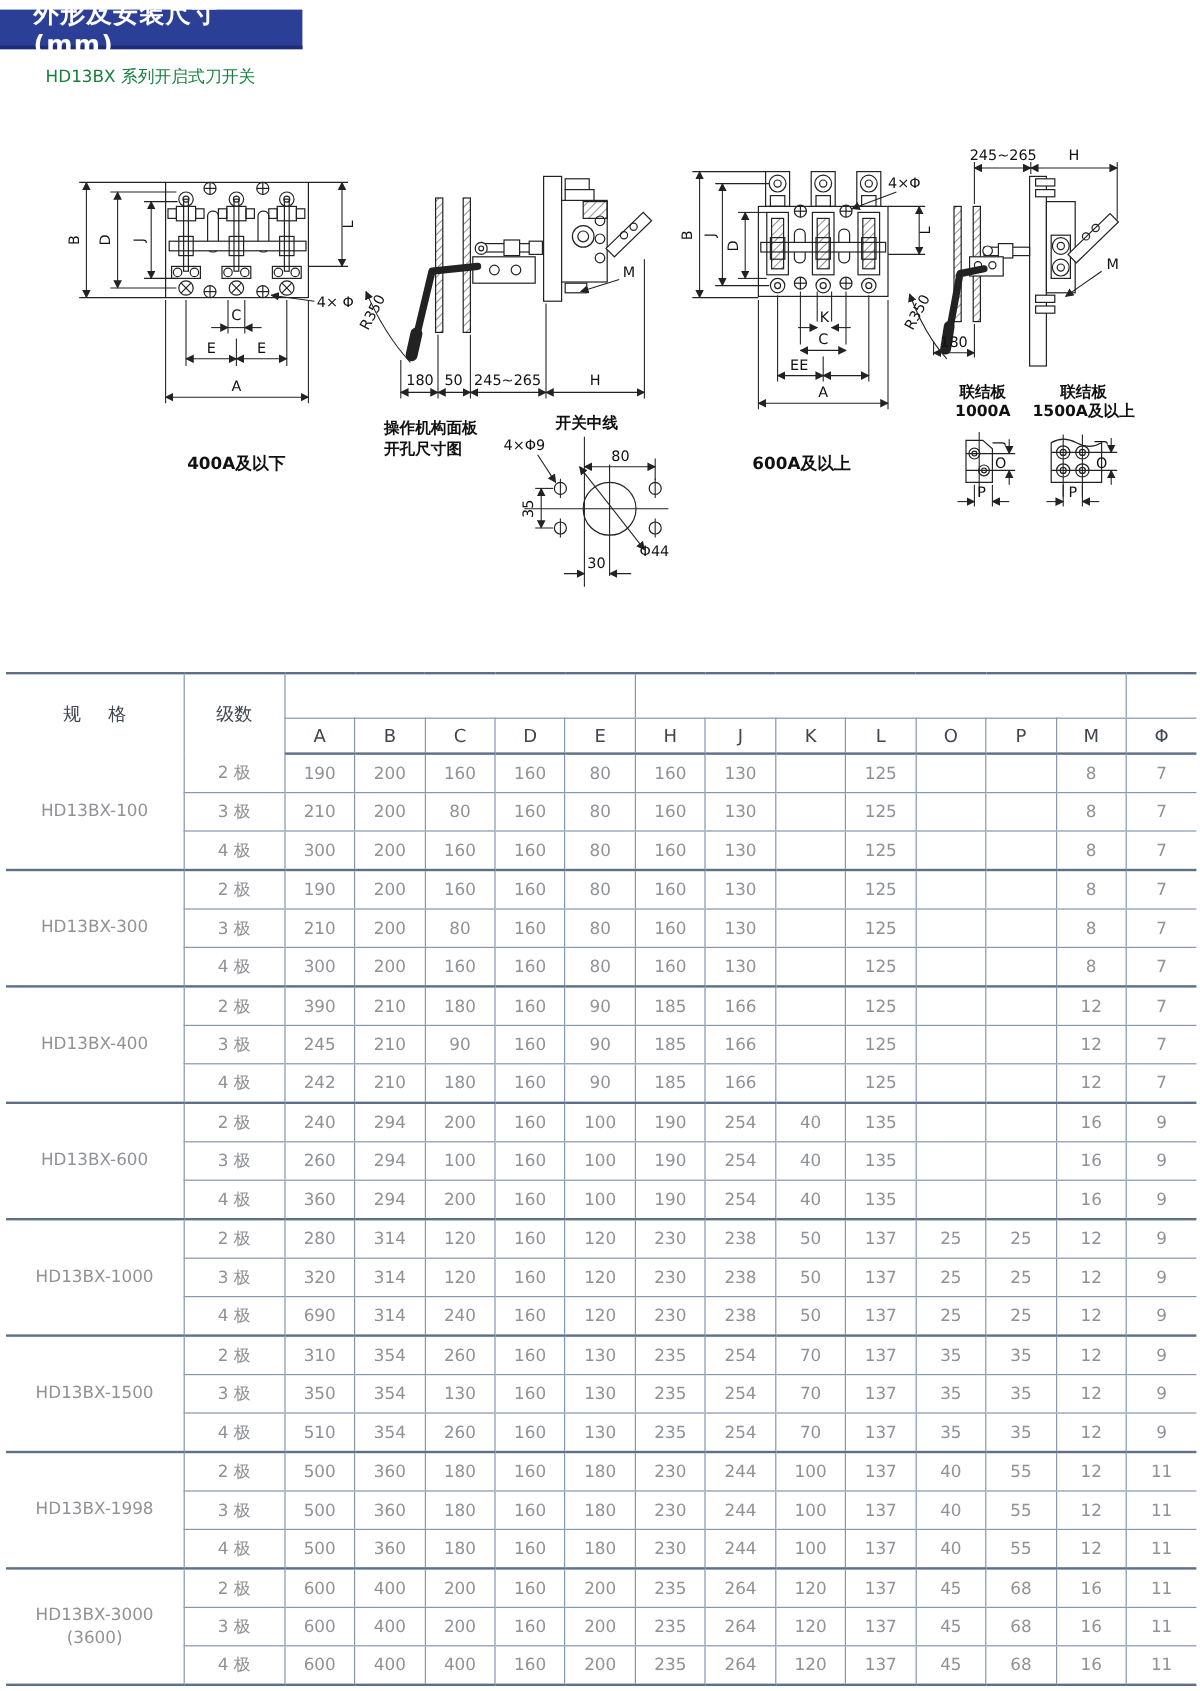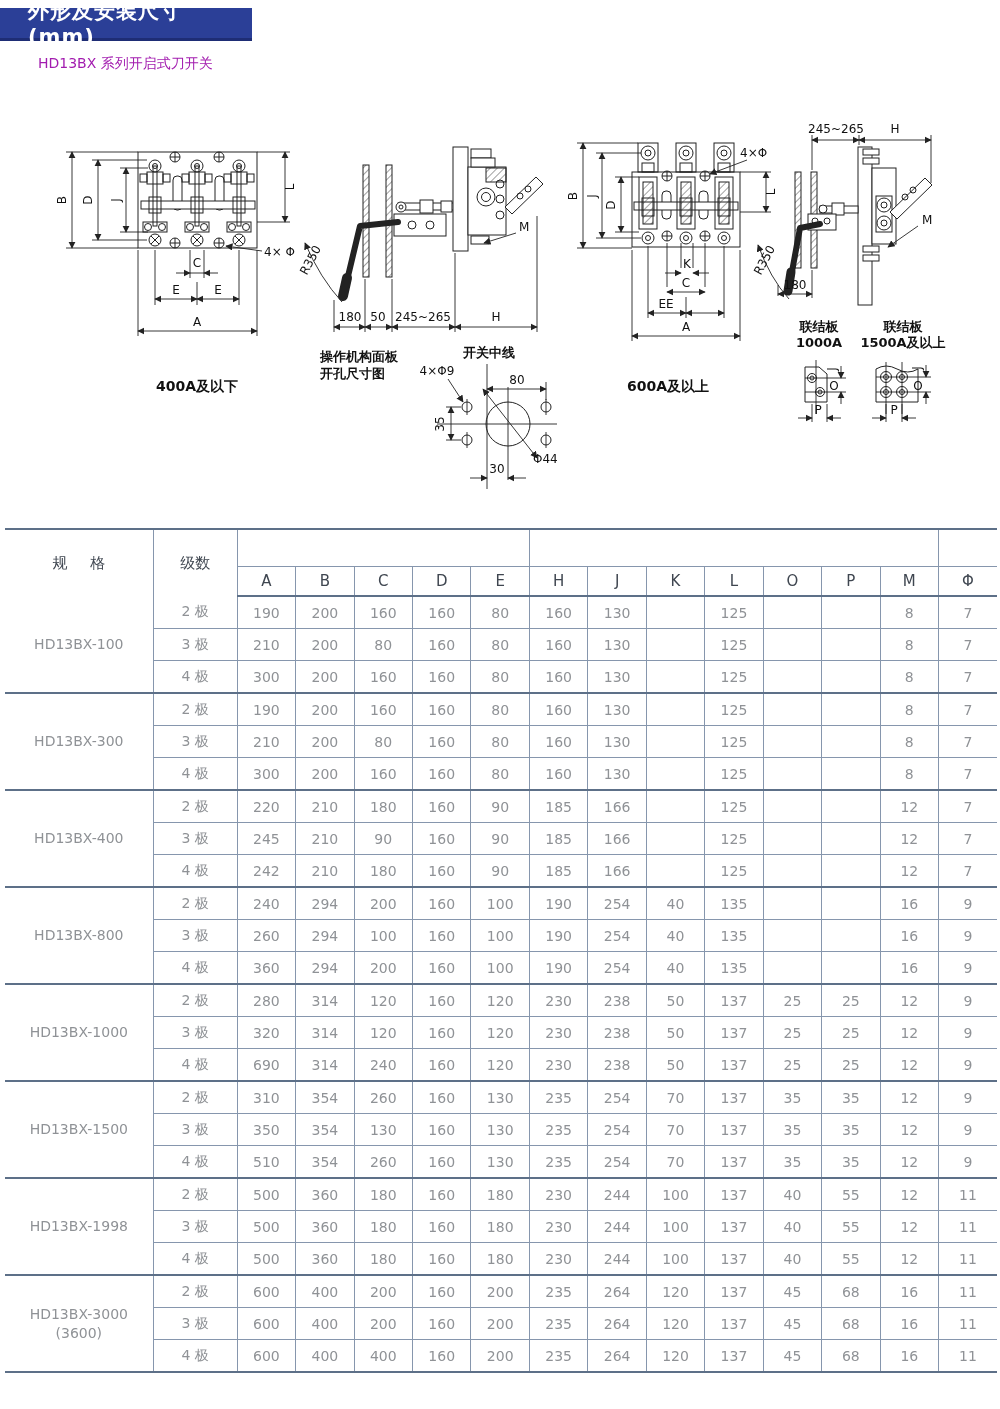--- a/index.html
+++ b/index.html
@@ -1,32 +1,32 @@
 <!DOCTYPE html>
 <html><head>
 <meta charset="utf-8">
 <style>
   html,body{margin:0;padding:0;background:#fff;}
   body{width:1000px;height:1409px;position:relative;font-family:"DejaVu Sans","Liberation Sans",sans-serif;overflow:hidden;}
 
   .banner{position:absolute;left:0;top:8px;width:252px;height:30px;background:#2b3f97;border-bottom:3px solid #1e2d75;display:flex;align-items:center;}
   .banner-title{color:#fff;font-size:21px;font-weight:bold;padding-left:28px;letter-spacing:1px;}
-  .subtitle{position:absolute;left:38px;top:55px;font-size:14px;color:#a21caf;}
+  .subtitle{position:absolute;left:38px;top:55px;font-size:14px;color:#15803d;}
 
   #drawing{position:absolute;left:0;top:0;}
   .art{stroke:#222;fill:none;stroke-width:1;}
   .art .wf{fill:#fff;}
   .dim{stroke:#222;fill:none;stroke-width:0.9;}
   text{stroke:none;}
   .lbl{fill:#111;font-size:12px;font-family:"DejaVu Sans","Liberation Sans",sans-serif;}
   .lblB{fill:#111;font-size:13px;font-weight:bold;font-family:"DejaVu Sans","Liberation Sans",sans-serif;}
   .cap{fill:#111;font-size:14px;font-weight:bold;font-family:"DejaVu Sans","Liberation Sans",sans-serif;}
   .mid{text-anchor:middle;}
 
-  .tbl-wrap{position:absolute;left:5px;top:528px;width:992px;}
+  .tbl-wrap{position:absolute;left:5px;top:560px;width:992px;}
   table{border-collapse:collapse;table-layout:fixed;width:992px;}
   col.c-spec{width:148px;} col.c-pole{width:84px;} col.c-dim{width:58.4px;}
   th,td{text-align:center;vertical-align:middle;padding:0;font-weight:normal;}
   th{color:#3f4650;font-size:15px;}
   td{color:#8f9296;font-size:14px;height:31px;}
   thead tr.band th{border-top:2px solid #5d7088;height:36px;}
   thead tr.letters th{height:28px;border-bottom:2px solid #5d7088;}
   th.bl,td.bl{border-left:1px solid #8696ad;}
   th.band-cell{border-bottom:1px solid #8696ad;}
   th.spec-h{letter-spacing:0.6em;padding-left:0.6em;}
@@ -513,21 +513,21 @@
           <td class="bl"></td>
           <td class="bl"></td>
           <td class="bl">8</td>
           <td class="bl">7</td>
         </tr>
         <tr>
           <td rowspan="3" class="model">
             <div>HD13BX-400</div>
           </td>
           <td class="bl">2 极</td>
-          <td class="bl">220</td>
+          <td class="bl">390</td>
           <td class="bl">210</td>
           <td class="bl">180</td>
           <td class="bl">160</td>
           <td class="bl">90</td>
           <td class="bl">185</td>
           <td class="bl">166</td>
           <td class="bl"></td>
           <td class="bl">125</td>
           <td class="bl"></td>
           <td class="bl"></td>
@@ -561,21 +561,21 @@
           <td class="bl">166</td>
           <td class="bl"></td>
           <td class="bl">125</td>
           <td class="bl"></td>
           <td class="bl"></td>
           <td class="bl">12</td>
           <td class="bl">7</td>
         </tr>
         <tr>
           <td rowspan="3" class="model">
-            <div>HD13BX-800</div>
+            <div>HD13BX-600</div>
           </td>
           <td class="bl">2 极</td>
           <td class="bl">240</td>
           <td class="bl">294</td>
           <td class="bl">200</td>
           <td class="bl">160</td>
           <td class="bl">100</td>
           <td class="bl">190</td>
           <td class="bl">254</td>
           <td class="bl">40</td>

